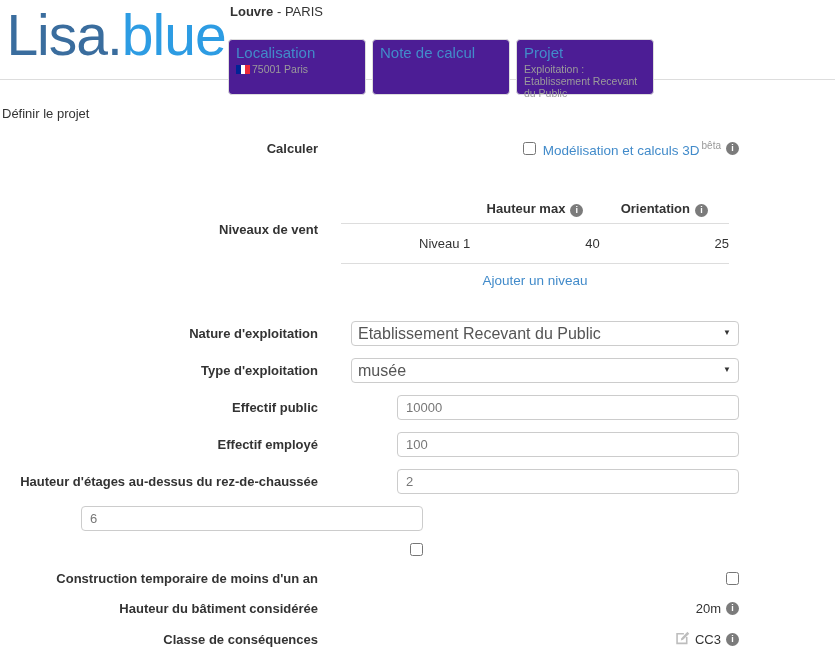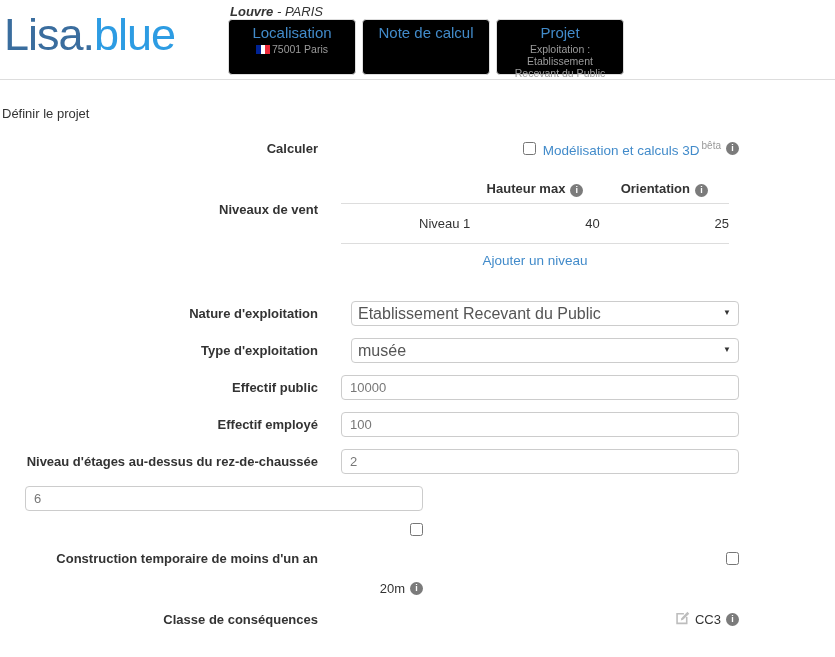--- a/index.html
+++ b/index.html
@@ -12,33 +12,33 @@
   }
   a { text-decoration: none; cursor: pointer; }
 
   
   .header {
     height: 80px; border-bottom: 1px solid #ddd;
     display: flex; align-items: flex-start;
   }
   .logo {
     width: 228px; padding: 4px 0 0 4px;
-    font-size: 45px; letter-spacing: -1px; line-height: 62px;
-    cursor: pointer; white-space: nowrap;
+    font-size: 57px; letter-spacing: -1px; line-height: 62px;
+    cursor: pointer; white-space: nowrap; text-align: center;
   }
   .logo-dark { color: #3a6d9e; }
   .logo-light { color: #2d9ce3; }
   .header-right { padding-top: 4px; }
-  .project-title { font-size: 13px; margin: 0 0 0 2px; font-style: italic; }
+  .project-title { font-size: 13px; margin: 0 0 20px 2px; }
   .project-title .bold { font-weight: bold; }
   .tabs { display: flex; gap: 6px; }
   .tab-card {
-    width: 128px; height: 56px;
+    width: 138px; height: 56px;
     border: 1px solid #ddd; border-radius: 4px;
-    padding: 3px 7px; cursor: pointer; background: #000000; text-align: center;
+    padding: 3px 7px; cursor: pointer; background: #4c1d95;
   }
   .tab-title { color: #428bca; font-size: 15px; line-height: 19px; }
   .tab-sub { color: #9b9b9b; font-size: 10.5px; line-height: 12px; margin-top: 1px; }
   .flag {
     display: inline-block; width: 14px; height: 9px; margin-right: 2px;
     background: linear-gradient(90deg, #002395 0 33%, #ffffff 33% 66%, #ED2939 66% 100%);
     vertical-align: -1px;
   }
 
   
@@ -47,21 +47,21 @@
     font-size: 13px; font-weight: 400; color: #333;
     margin: 0 0 16px 0; line-height: 21px;
   }
   .form-row { display: flex; align-items: center; margin-bottom: 12px; }
   .lbl {
     flex: 0 0 316px; text-align: right;
     font-weight: bold; font-size: 13px; color: #333; line-height: 15px;
   }
   .ctl { margin-left: 23px; width: 398px; display: flex; align-items: center; justify-content: flex-end; }
 
-  .row-calculer { margin-bottom: 20px; }
+  .row-calculer { margin-bottom: 40px; }
   .link { color: #428bca; font-size: 13.5px; }
   .beta { color: #999; font-size: 10px; vertical-align: super; margin-left: 2px; }
   .info-icon {
     display: inline-block; width: 13px; height: 13px; border-radius: 50%;
     background: #7b7b7b; color: #fff; font-size: 9px; font-weight: bold;
     text-align: center; line-height: 13px; margin-left: 5px;
     cursor: pointer; flex: 0 0 auto;
   }
 
   
@@ -75,21 +75,21 @@
   }
   table.niveaux td {
     text-align: right; padding: 12px 0;
     border-bottom: 1px solid #ddd;
   }
   table.niveaux th, table.niveaux td { width: 33.33%; }
   .add-link { text-align: center; padding-top: 9px; font-size: 13.5px; }
 
   
   input.text {
-    width: 398px; height: 25px; border: 1px solid #ccc; border-radius: 4px;
+    width: 342px; height: 25px; border: 1px solid #ccc; border-radius: 4px;
     padding: 2px 8px; font-size: 13px; color: #777;
     font-family: "Liberation Sans", sans-serif; outline: none;
   }
   .select-wrap { position: relative; width: 388px; }
   select.sel {
     width: 100%; height: 25px; border: 1px solid #ccc; border-radius: 4px;
     padding: 2px 20px 2px 6px; font-size: 16px; color: #555;
     font-family: "Liberation Sans", sans-serif; background: #fff;
     appearance: none; -webkit-appearance: none; -moz-appearance: none; outline: none;
   }
@@ -196,21 +196,21 @@
   </div>
 
   <div class="form-row">
     <div class="lbl">Effectif employé</div>
     <div class="ctl">
         <input type="text" class="text" value="100" style="">
       </div>
   </div>
 
   <div class="form-row">
-    <div class="lbl">Niveau d'étages au-dessus du rez-de-chaussée</div>
+    <div class="lbl">Hauteur d'étages au-dessus du rez-de-chaussée</div>
     <div class="ctl">
         <input type="text" class="text" value="2" style="">
       </div>
   </div>
 
   <div class="form-row">
     <div class="ctl">
         <input type="text" class="text" value="6" style="">
       </div>
   </div>
@@ -222,20 +222,21 @@
   </div>
 
   <div class="form-row row-check">
     <div class="lbl">Construction temporaire de moins d'un an</div>
     <div class="ctl">
         <input type="checkbox" class="cb" style="">
       </div>
   </div>
 
   <div class="form-row row-check">
+    <div class="lbl">Hauteur du bâtiment considérée</div>
     <div class="ctl static-val">
       <span>20m</span>
       <span class="info-icon">i</span>
     </div>
   </div>
 
   <div class="form-row row-check">
     <div class="lbl">Classe de conséquences</div>
     <div class="ctl static-val">
       <span class="edit-icon">

